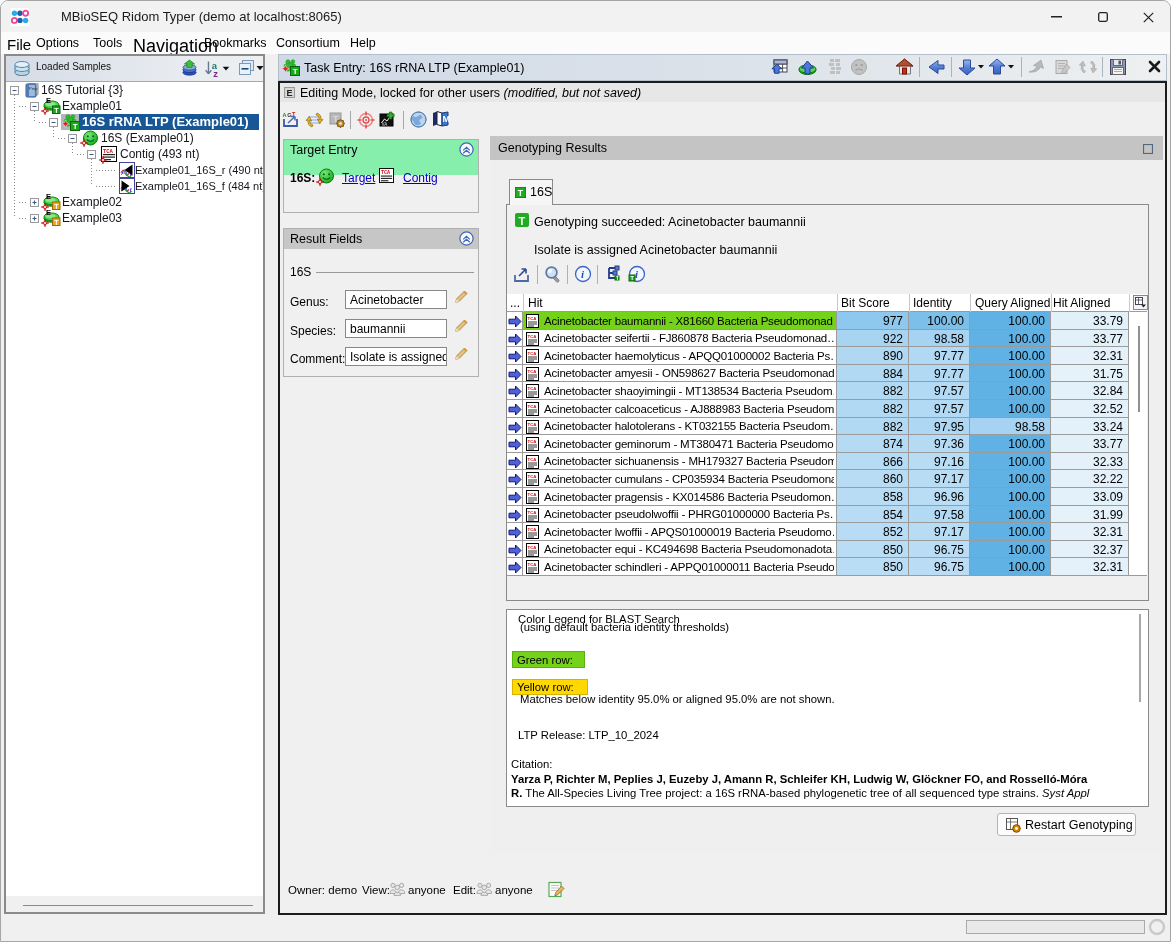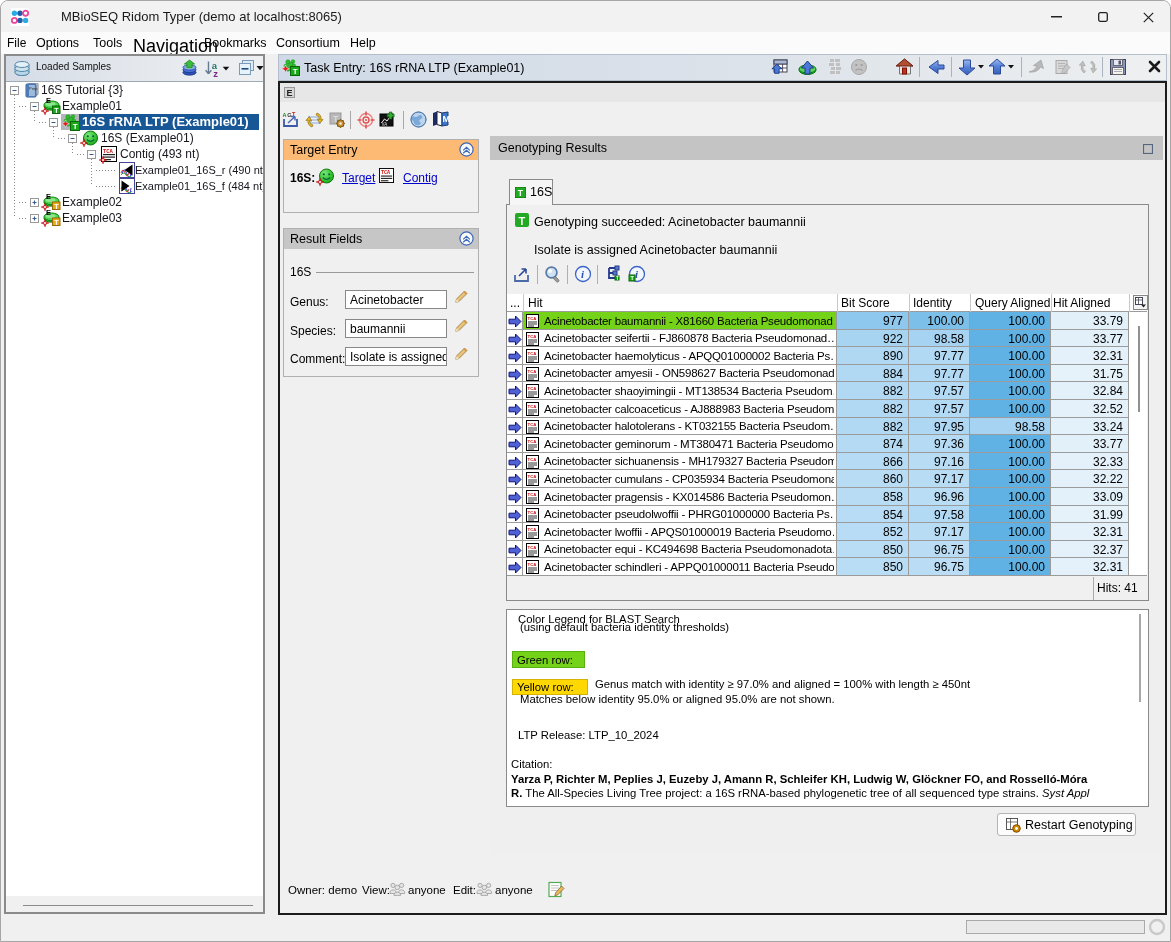--- a/index.html
+++ b/index.html
@@ -30,21 +30,21 @@
       </svg>
   <svg class="abs" style="left:1097px;top:11px;" width="10" height="10" viewBox="0 0 10 10">
         <rect x="0.7" y="0.7" width="8.6" height="8.6" rx="1.5" fill="none" stroke="#222" stroke-width="1.3"></rect>
       </svg>
   <svg class="abs" style="left:1142px;top:11px;" width="11" height="11" viewBox="0 0 11 11">
         <path d="M0.8 0.8 L10.2 10.2 M10.2 0.8 L0.8 10.2" stroke="#222" stroke-width="1.2"></path>
       </svg>
 </div>
 
 <div class="abs" style="left:0;top:31px;width:1169px;height:22px;background:#fbfbfb;">
-  <div class="abs" style="left:6px;top:4px;font-size:12px;text-align:center;">File</div>
+  <div class="abs" style="left:6px;top:4px;font-size:15px;text-align:center;">File</div>
   <div class="abs" style="left:35px;top:4px;font-size:12.5px;">Options</div>
   <div class="abs" style="left:92px;top:4px;font-size:12.5px;">Tools</div>
   <div class="abs" style="left:132px;top:4px;font-size:18px;">Navigation</div>
   <div class="abs" style="left:203px;top:4px;font-size:12.5px;">Bookmarks</div>
   <div class="abs" style="left:275px;top:4px;font-size:12.5px;">Consortium</div>
   <div class="abs" style="left:349px;top:4px;font-size:12.5px;">Help</div>
 </div>
 
 <div class="abs" style="left:3px;top:53px;width:261px;height:860px;border:2px solid #8a8a8a;background:#fff;">
   <div class="abs" style="left:0;top:0;width:257px;height:26px;background:linear-gradient(to right,#d5dce6,#e5e9ee 55%,#eef0f2);border-bottom:1px solid #a0aab4;">
@@ -338,20 +338,21 @@
       <rect x="3.5" y="9.5" width="11" height="7" fill="#f4f4e8" stroke="#667"></rect>
       <path d="M5 11.5 h8 M5 13.5 h8" stroke="#99a" stroke-width="0.8"></path>
     </svg>
 <svg style="position:absolute;left:1147px;top:59px" width="13" height="13" viewBox="0 0 13 13">
       <path d="M2 2 L11 11 M11 2 L2 11" stroke="#1a1a1a" stroke-width="2.6" stroke-linecap="round"></path>
     </svg>
 
 <div class="abs" style="left:277px;top:80px;width:889px;height:834px;border:2px solid #1c1c1c;background:#f0f0f0;"></div>
 <div class="abs" style="left:279px;top:82px;width:885px;height:19px;background:#e7e7e7;"></div>
 <div class="abs" style="left:283px;top:86px;width:11px;height:11px;background:#d6d6d6;border:1px solid #999;font-size:9px;font-weight:bold;color:#222;text-align:center;line-height:10px;">E</div>
+<div class="abs" style="left:299px;top:85px;font-size:12.5px;">Editing Mode, locked for other users <i>(modified, but not saved)</i></div>
 <svg style="position:absolute;left:281px;top:110px" width="19" height="18" viewBox="0 0 19 18">
       <text x="0.5" y="6" font-size="5.5" font-weight="bold" fill="#18881a" font-family="Liberation Sans">A</text>
       <text x="5.2" y="5.6" font-size="5.5" font-weight="bold" fill="#333" font-family="Liberation Sans">G</text>
       <text x="10" y="5.2" font-size="5.5" font-weight="bold" fill="#cc2222" font-family="Liberation Sans">T</text>
       <path d="M2 8 v7 h13 v-7" fill="none" stroke="#3a5aa8" stroke-width="1.8"></path>
       <path d="M6 12 L13 5.5 M13 5.5 h-4 M13 5.5 v4" fill="none" stroke="#4a6ab8" stroke-width="1.5"></path>
     </svg>
 <svg style="position:absolute;left:304px;top:110px" width="19" height="18" viewBox="0 0 19 18">
       <path d="M3 6 h13 M3 9 h13 M3 12 h13" stroke="#8aa8d8" stroke-width="1.2"></path>
       <path d="M12 2 a6 6 0 0 1 4 7 l2 -0.5 l-3.4 4 l-2.2 -4.6 l2 0.6 a4.5 4.5 0 0 0 -3.4 -4.6 Z" fill="#e8b820" stroke="#8a6a10" stroke-width="0.7"></path>
@@ -384,21 +385,21 @@
       <circle cx="8.5" cy="8.5" r="7.5" fill="none" stroke="#5580b0"></circle>
     </svg>
 <svg style="position:absolute;left:430px;top:110px" width="19" height="17" viewBox="0 0 19 17">
       <path d="M2 2 l4 -1.5 v13 l-4 1.5 Z" fill="#1a2a6a"></path>
       <path d="M6 0.5 l5 1.5 v13 l-5 -1.5 Z" fill="#fff" stroke="#223"></path>
       <path d="M11 2 l6 -1 v13 l-6 1 Z" fill="#3a78c8" stroke="#1a3a7a"></path>
       <text x="11.5" y="11" font-size="9" font-weight="bold" fill="#fff" font-family="Liberation Sans">M</text>
     </svg>
 
 <div class="abs" style="left:282px;top:138px;width:196px;height:74px;border:1px solid #b0b0b0;background:#f0f0f0;">
-  <div class="abs" style="left:0;top:0;width:194px;height:20px;background:#fdba74;">
+  <div class="abs" style="left:0;top:0;width:194px;height:35px;background:#86efac;">
     <div class="abs" style="left:6px;top:3px;font-size:12.5px;">Target Entry</div>
   </div>
   <div class="abs" style="left:6px;top:31px;font-size:12px;font-weight:bold;">16S:</div>
   <a class="lnk abs" style="left:58px;top:31px;font-size:12px;">Target</a>
   <a class="lnk abs" style="left:119px;top:31px;font-size:12px;">Contig</a>
 </div>
 <svg style="position:absolute;left:458px;top:141px" width="15" height="15" viewBox="0 0 15 15">
       <circle cx="7.5" cy="7.5" r="6.6" fill="#f8f8f8" stroke="#3a66b8" stroke-width="1.2"></circle>
       <path d="M4.2 8.4 L7.5 5.4 L10.8 8.4 M4.2 11.2 L7.5 8.2 L10.8 11.2" fill="none" stroke="#3a66b8" stroke-width="1.2"></path>
     </svg>
@@ -880,31 +881,26 @@
       <div class="cn" style="left:330px;width:66px;">850</div>
       <div class="cn" style="left:402px;width:55px;">96.75</div>
       <div class="cn" style="left:463px;width:75px;">100.00</div>
       <div class="cn" style="left:544px;width:72px;">32.31</div>
     </div>
 
 <div class="abs" style="left:1128px;top:311px;width:18px;height:264px;background:#fff;border-bottom:1px solid #9b9b9b;">
   <div class="abs" style="left:9px;top:14px;width:2px;height:86px;background:#909090;"></div>
 </div>
 
-<div class="abs" style="left:506px;top:576px;width:640px;height:23px;background:#f0f0f0;">
-  <div class="abs" style="left:586px;top:0;width:1px;height:23px;background:#aaa;"></div>
-  <div class="abs" style="left:590px;top:4px;font-size:12px;">Hits: 41</div>
-</div>
 
 <div class="abs" style="left:505px;top:608px;width:643px;height:198px;border:1px solid #8a8a8a;background:#fff;font-size:11.3px;">
   <div class="abs" style="left:11px;top:3px;">Color Legend for BLAST Search</div>
   <div class="abs" style="left:13px;top:11px;">(using default bacteria identity thresholds)</div>
   <div class="abs" style="left:5px;top:41px;width:73px;height:17px;background:#74d218;border:1px solid #5ab00e;padding:2px 0 0 4px;">Green row:</div>
   <div class="abs" style="left:5px;top:69px;width:76px;height:16px;background:#fed800;border:1px solid #d4b400;padding:1px 0 0 4px;">Yellow row:</div>
-  <div class="abs" style="left:88px;top:68px;">Genus match with identity ≥ 97.0% and aligned = 100% with length ≥ 450nt</div>
   <div class="abs" style="left:13px;top:83px;">Matches below identity 95.0% or aligned 95.0% are not shown.</div>
   <div class="abs" style="left:11px;top:119px;">LTP Release: LTP_10_2024</div>
   <div class="abs" style="left:4px;top:148px;">Citation:</div>
   <div class="abs" style="left:4px;top:163px;font-weight:bold;white-space:nowrap;">Yarza P, Richter M, Peplies J, Euzeby J, Amann R, Schleifer KH, Ludwig W, Glöckner FO, and Rosselló-Móra</div>
   <div class="abs" style="left:4px;top:177px;white-space:nowrap;"><b>R.</b> The All-Species Living Tree project: a 16S rRNA-based phylogenetic tree of all sequenced type strains. <i>Syst Appl</i></div>
   <div class="abs" style="left:632px;top:4px;width:2px;height:88px;background:#a8a8a8;"></div>
 </div>
 
 <div class="abs" style="left:996px;top:812px;width:139px;height:23px;background:#fcfcfc;border:1px solid #b4b4b4;border-radius:3px;">
   <svg class="abs" style="left:8px;top:4px;" width="15" height="15" viewBox="0 0 15 15">

